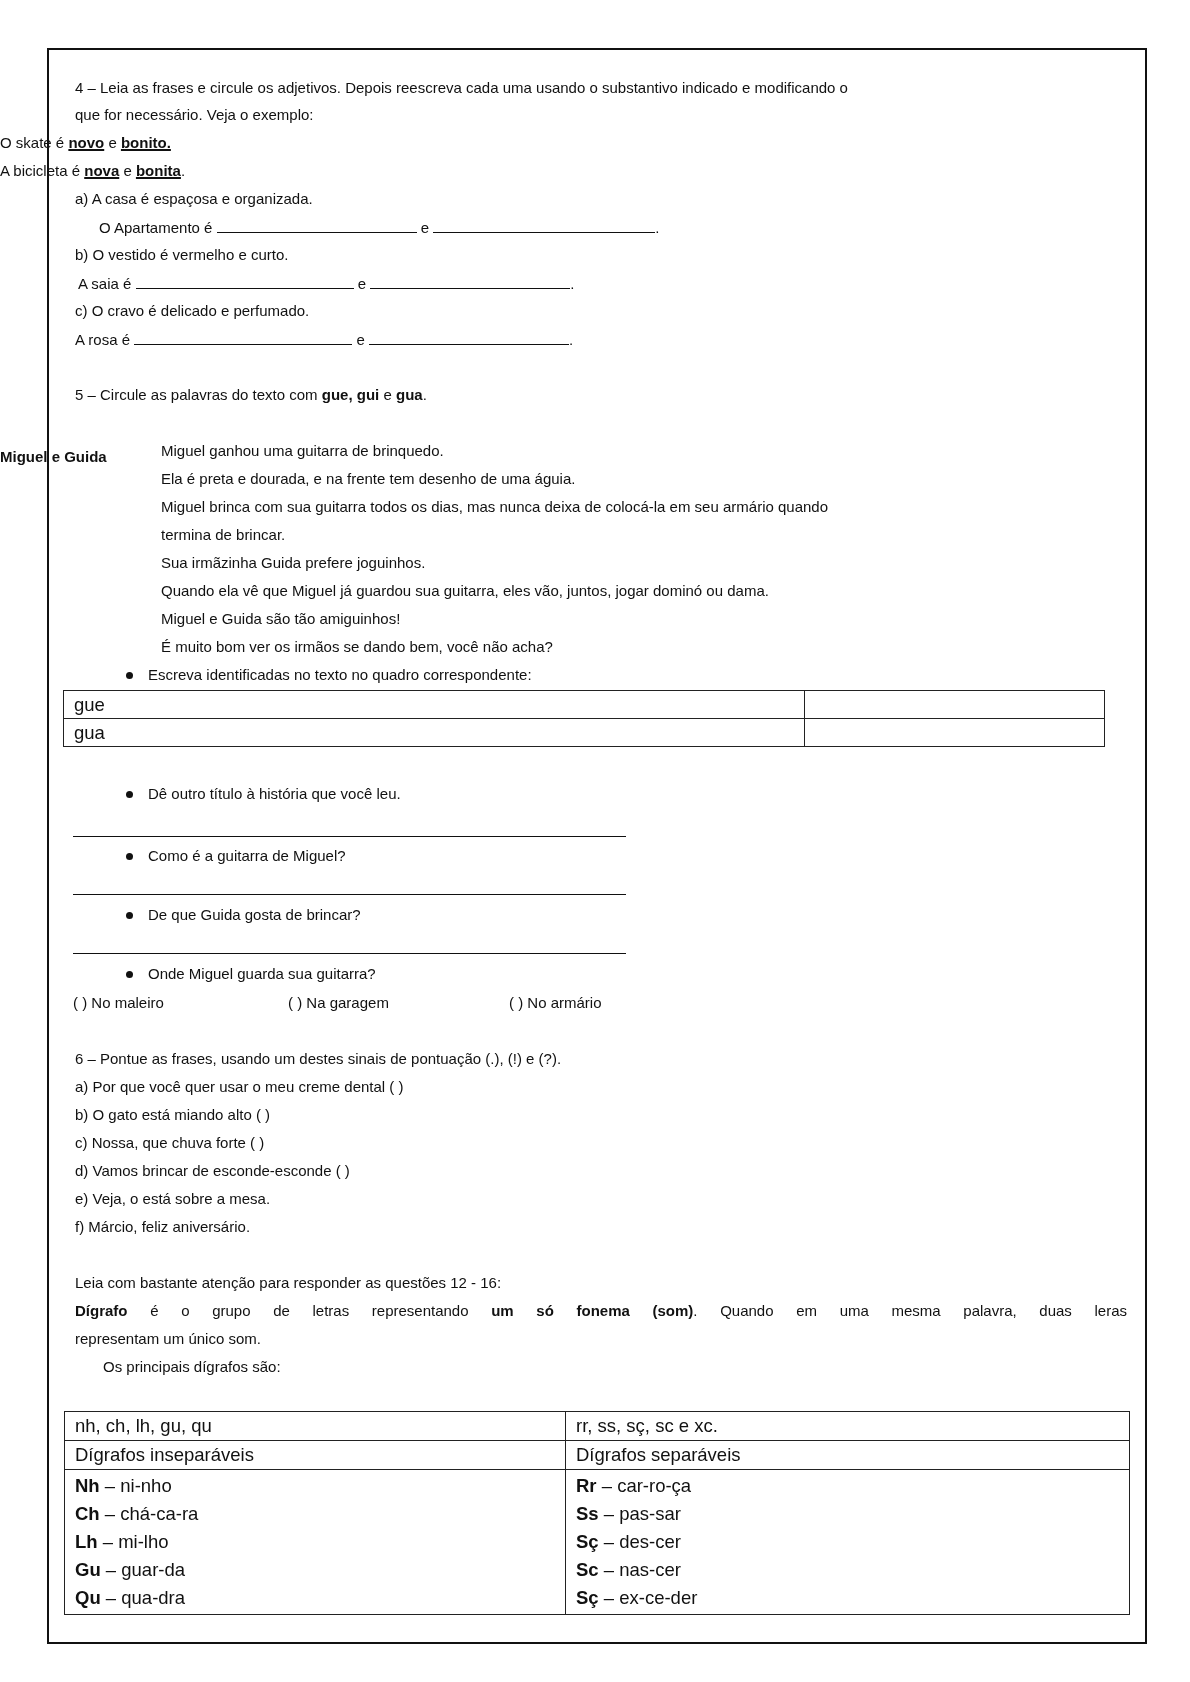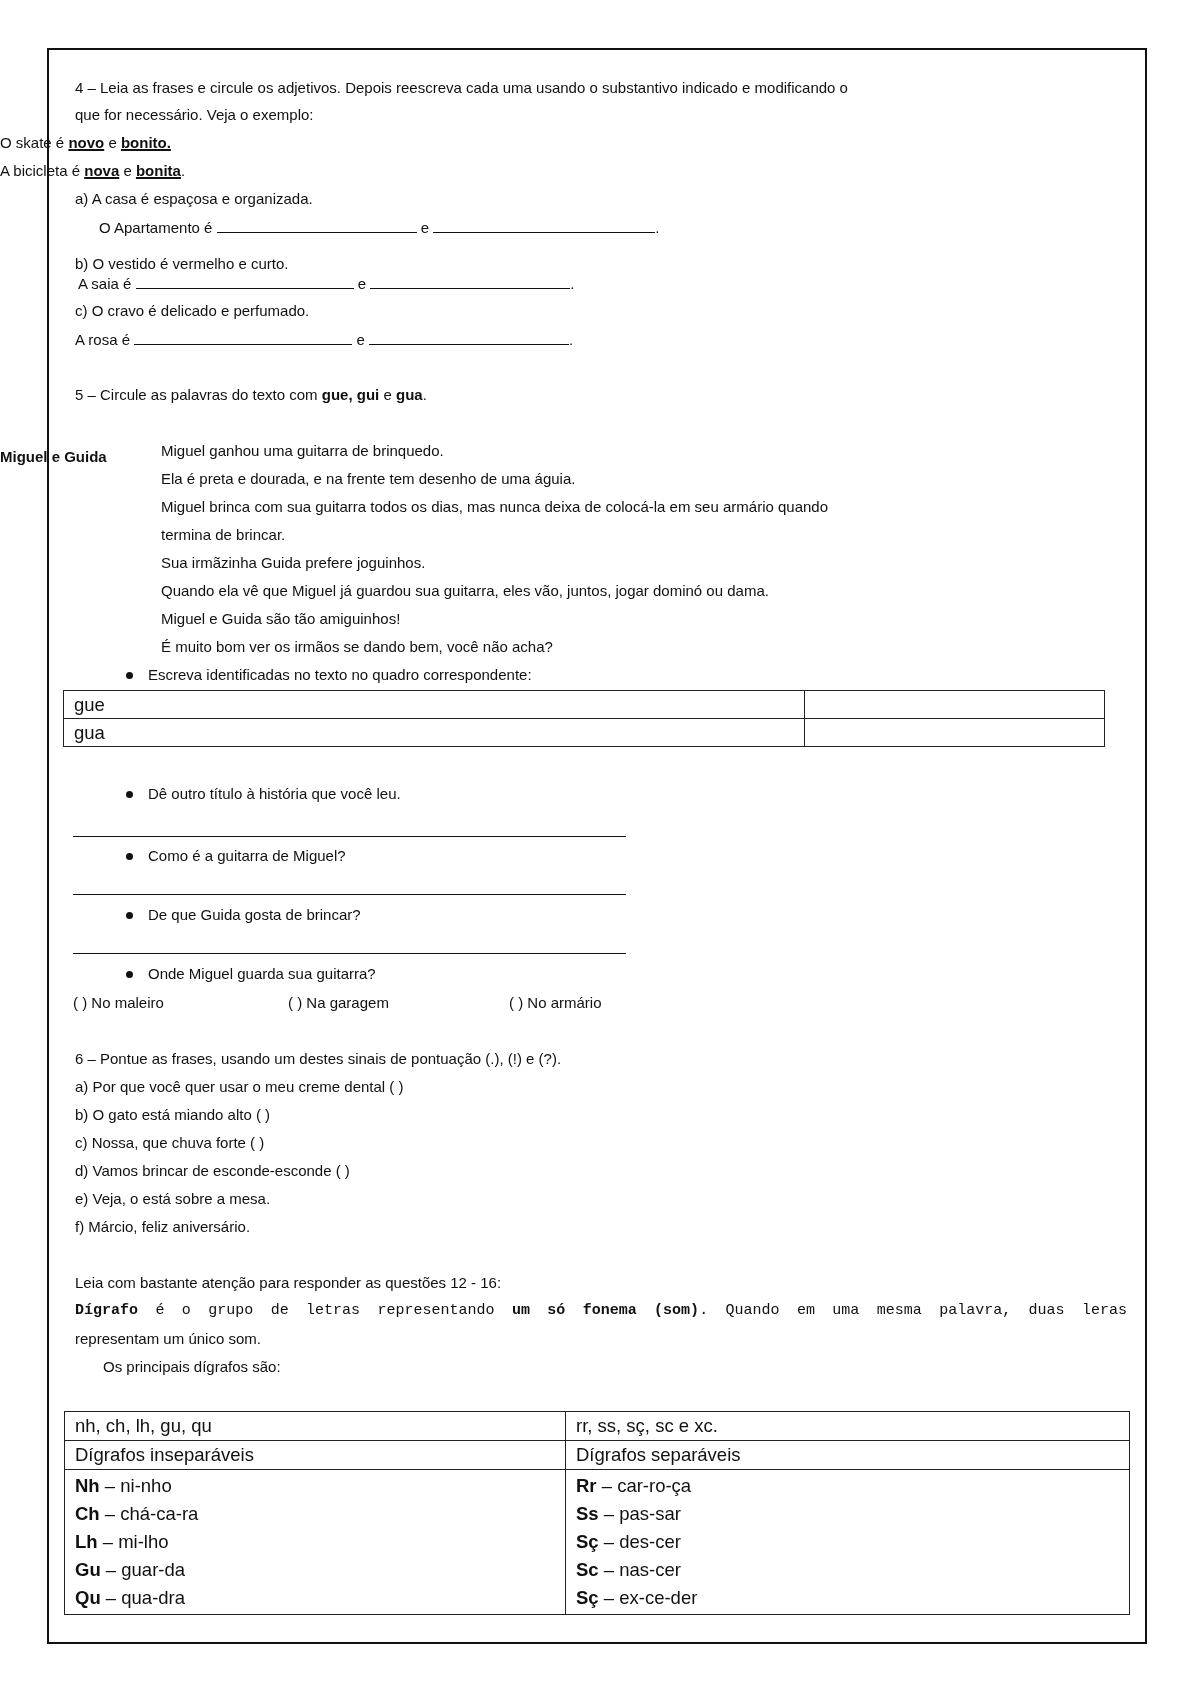--- a/index.html
+++ b/index.html
@@ -37,21 +37,21 @@
   </div>
 </div>
 
 <div class="t" style="left:75px; top:188px;">a) A casa é espaçosa e organizada.</div>
 <div class="t" style="left:75px; top:216px;margin-left:24px;">
   <span>O Apartamento é</span>
   <span class="blank" style="width:200px;"></span>
   <span>e</span>
   <span class="blank" style="width:222px;"></span><span>.</span>
 </div>
-<div class="t" style="left:75px; top:253px;">b) O vestido é vermelho e curto.</div>
+<div class="t" style="left:75px; top:244px;">b) O vestido é vermelho e curto.</div>
 <div class="t" style="left:78px; top:272px;">
   <span>A saia é</span>
   <span class="blank" style="width:218px;"></span>
   <span>e</span>
   <span class="blank" style="width:200px;"></span><span>.</span>
 </div>
 <div class="t" style="left:75px; top:300px;">c) O cravo é delicado e perfumado.</div>
 <div class="t" style="left:75px; top:328px;">
   <span>A rosa é</span>
   <span class="blank" style="width:218px;"></span>
@@ -118,21 +118,21 @@
 
 <div class="t" style="left:75px; top:1048px;">6 – Pontue as frases, usando um destes sinais de pontuação (.), (!) e (?).</div>
 <div class="t" style="left:75px; top:1076px;">a) Por que você quer usar o meu creme dental (   )</div>
 <div class="t" style="left:75px; top:1104px;">b) O gato está miando alto (   )</div>
 <div class="t" style="left:75px; top:1132px;">c) Nossa, que chuva forte (   )</div>
 <div class="t" style="left:75px; top:1160px;">d) Vamos brincar de esconde-esconde (   )</div>
 <div class="t" style="left:75px; top:1188px;">e) Veja, o está sobre a mesa.</div>
 <div class="t" style="left:75px; top:1216px;">f) Márcio, feliz aniversário.</div>
 
 <div class="t" style="left:75px; top:1272px;">Leia com bastante atenção para responder as questões 12 - 16:</div>
-<div class="t" style="left:75px; top:1300px; width:1052px; white-space:normal; text-align:justify; text-align-last:justify;font-family:Liberation Mono, monospace;">
+<div class="t" style="left:75px; top:1300px; width:1052px; white-space:normal; text-align:justify; text-align-last:justify;">
   <span class="b">Dígrafo</span><span> é o grupo de letras representando </span><span class="b">um só fonema (som)</span><span>. Quando em uma mesma palavra, duas leras</span>
 </div>
 <div class="t" style="left:75px; top:1328px;">representam um único som.</div>
 <div class="t" style="left:75px; top:1356px;margin-left:28px;">Os principais dígrafos são:</div>
 
 <table class="dtable" style="left:64px; top:1411px; width:1066px;">
   <tbody>
       <tr>
     <td style="height:26px;">nh, ch, lh, gu, qu</td>
     <td style="height:26px;">rr, ss, sç, sc e xc.</td>

